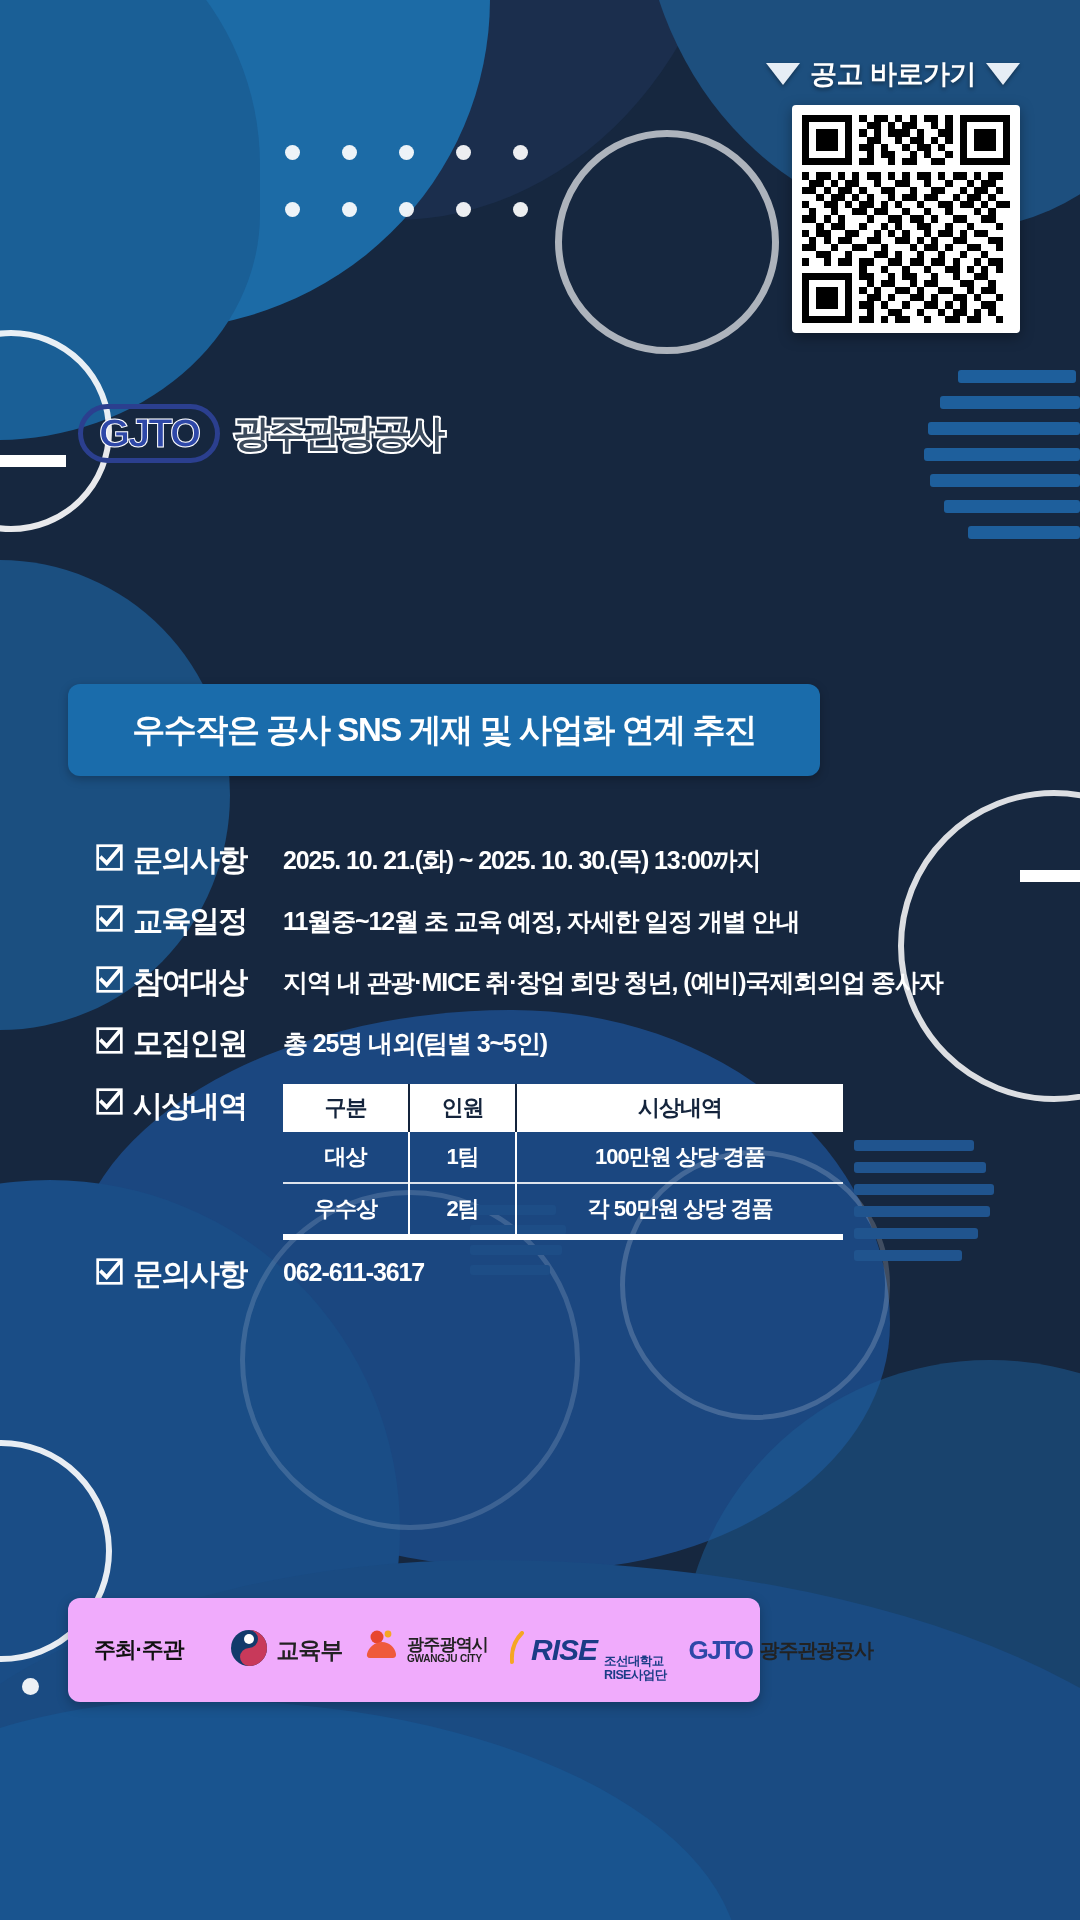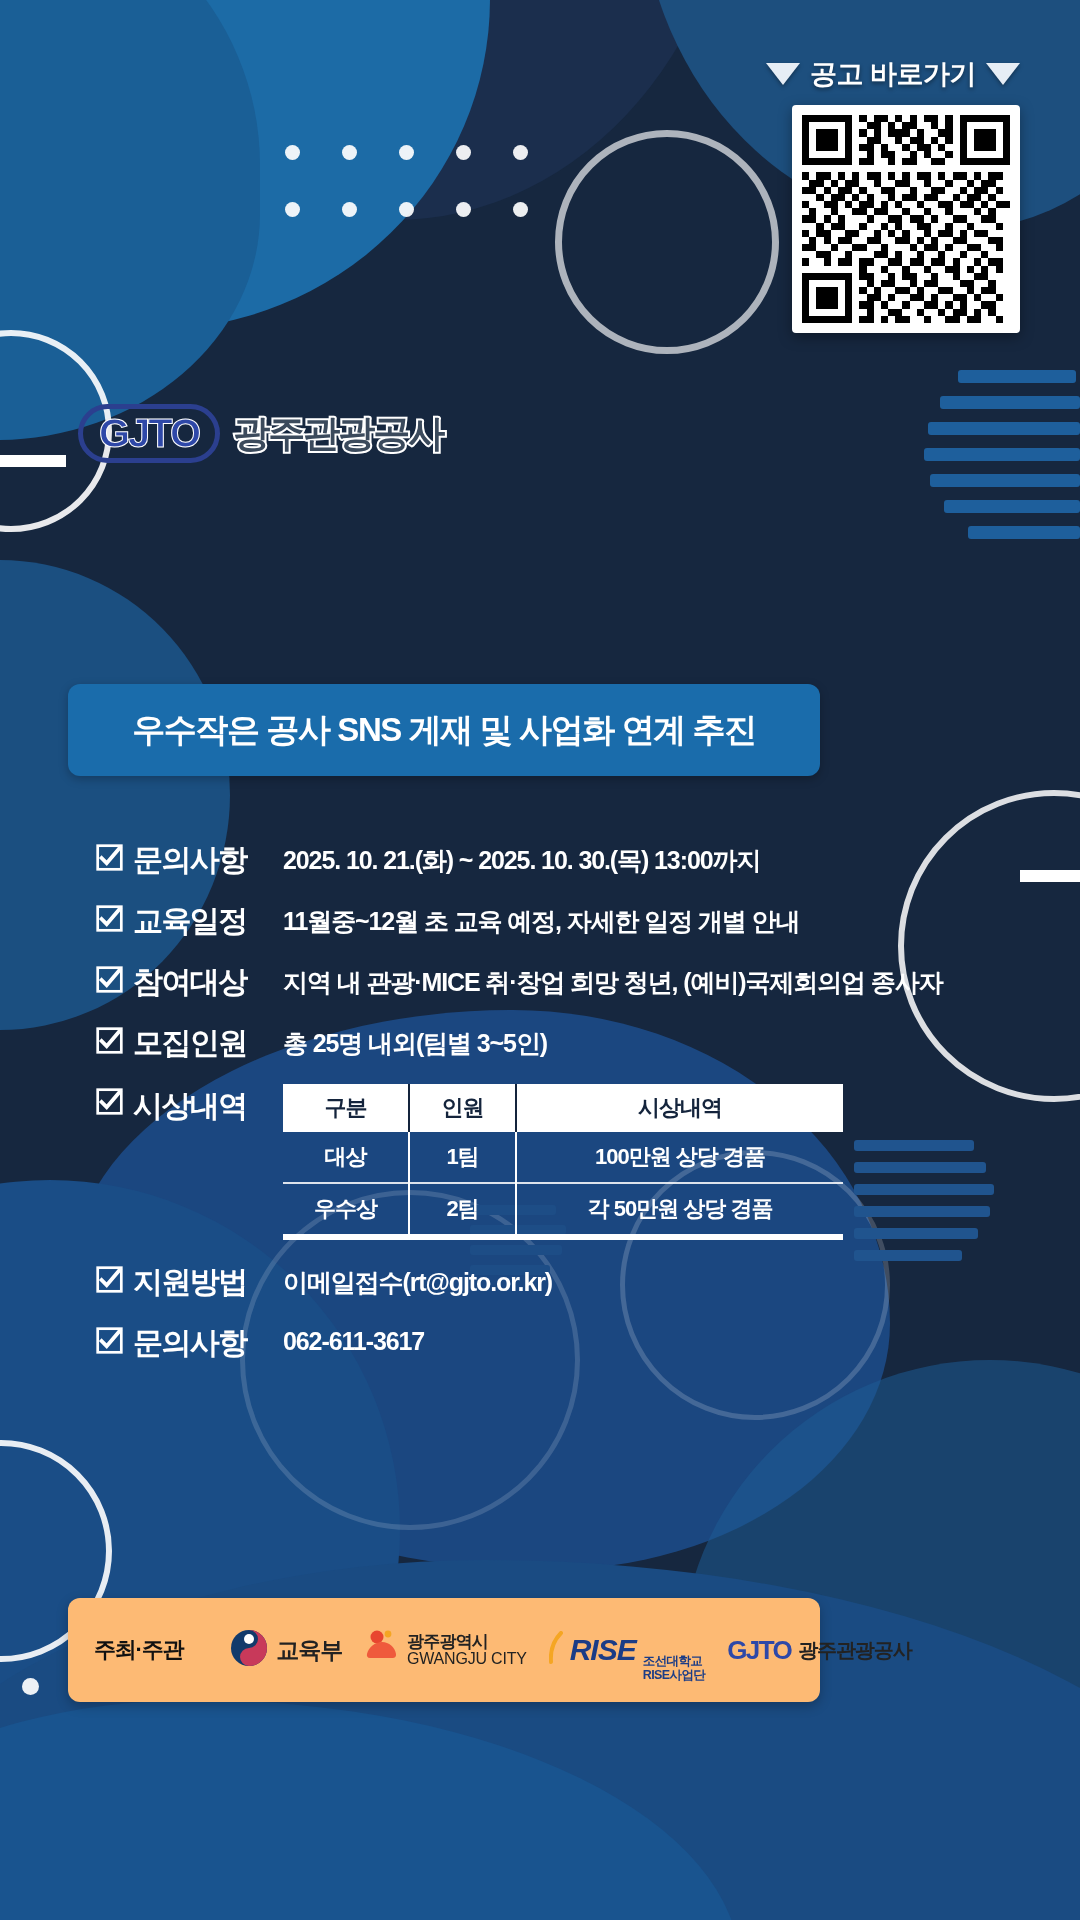--- a/index.html
+++ b/index.html
@@ -183,36 +183,36 @@
     padding:10px 0;border-right:2px solid #ffffff;border-bottom:2px solid rgba(255,255,255,.85);
   }
   tbody td:last-child{border-right:none;}
   tbody tr:last-child td{border-bottom:none;}
   .tbl-wrap{border-bottom:6px solid #fff;width:560px;}
   .c-gubun{width:125px;}
   .c-inwon{width:105px;}
 
   
   .footer{
-    position:absolute;left:68px;top:1598px;width:752px;height:104px;
-    background:#fdba74;border-radius:12px;
+    position:absolute;left:68px;top:1598px;width:692px;height:104px;
+    background:#f0abfc;border-radius:12px;
     display:flex;align-items:center;padding:0 26px;box-sizing:border-box;
     box-shadow:0 4px 12px rgba(0,0,0,.25);
   }
   .footer .host{
     color:#111;font-size:22px;font-weight:800;letter-spacing:-1.2px;white-space:nowrap;
     padding-right:24px;
   }
   .vline{width:1px;height:62px;background:#d9d9d9;margin-right:22px;}
   .logos{display:flex;align-items:center;gap:22px;flex:1;}
   .logo{display:flex;align-items:center;gap:7px;white-space:nowrap;}
   .logo .tx{color:#222;font-weight:800;letter-spacing:-1.1px;}
   .moe .tx{font-size:23px;}
   .gj .tx1{font-size:17px;line-height:1.05;color:#222;font-weight:800;letter-spacing:-.8px;}
-  .gj .tx2{font-size:16px;line-height:1.05;color:#222;font-weight:400;letter-spacing:-.2px;}
+  .gj .tx2{font-size:10px;line-height:1.05;color:#222;font-weight:700;letter-spacing:-.2px;}
   .rise .word{font-size:30px;font-weight:800;font-style:italic;color:#1b3c86;letter-spacing:-1px;}
   .rise .sub1{font-size:12.5px;font-weight:800;color:#1b3c86;line-height:1.1;letter-spacing:-.6px;margin-top:38px;}
   .rise .sub2{font-size:12.5px;font-weight:800;color:#1b3c86;line-height:1.1;letter-spacing:-.6px;}
   .gjto .word{font-size:26px;font-weight:800;color:#2e48a8;letter-spacing:-1.6px;}
   .gjto .tx{font-size:20px;color:#222;}
   .stack{display:flex;flex-direction:column;justify-content:center;}
 </style>
 </head>
 <body>
 
@@ -607,30 +607,20 @@
             <tr>
               <td>우수상</td>
               <td>2팀</td>
               <td>각 50만원 상당 경품</td>
             </tr>
           </tbody>
         </table>
       </div>
     </div>
 
-    <div class="row" style="margin-top:22px;">
-      <span class="chk">
-          <svg viewBox="0 0 24 24">
-            <rect x="1.5" y="1.5" width="21" height="21" fill="none" stroke="#fff" stroke-width="2.4"></rect>
-            <path d="M5 12.5l4.5 4.5L21 3.5" fill="none" stroke="#fff" stroke-width="3.4" stroke-linecap="square"></path>
-          </svg>
-        </span>
-      <span class="lab">지원방법</span>
-      <span class="val">이메일접수(rt@gjto.or.kr)</span>
-    </div>
 
     <div class="row">
       <span class="chk">
           <svg viewBox="0 0 24 24">
             <rect x="1.5" y="1.5" width="21" height="21" fill="none" stroke="#fff" stroke-width="2.4"></rect>
             <path d="M5 12.5l4.5 4.5L21 3.5" fill="none" stroke="#fff" stroke-width="3.4" stroke-linecap="square"></path>
           </svg>
         </span>
       <span class="lab">문의사항</span>
       <span class="val">062-611-3617</span>

